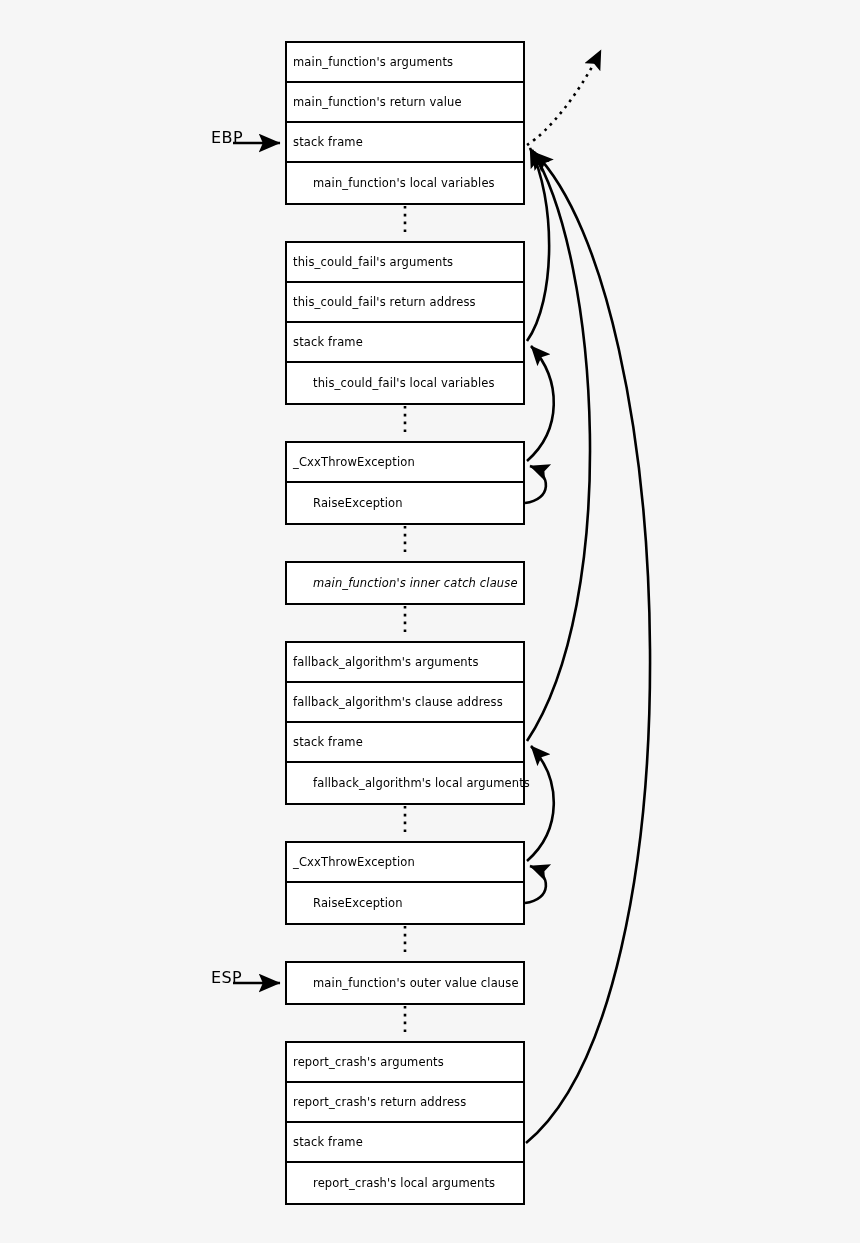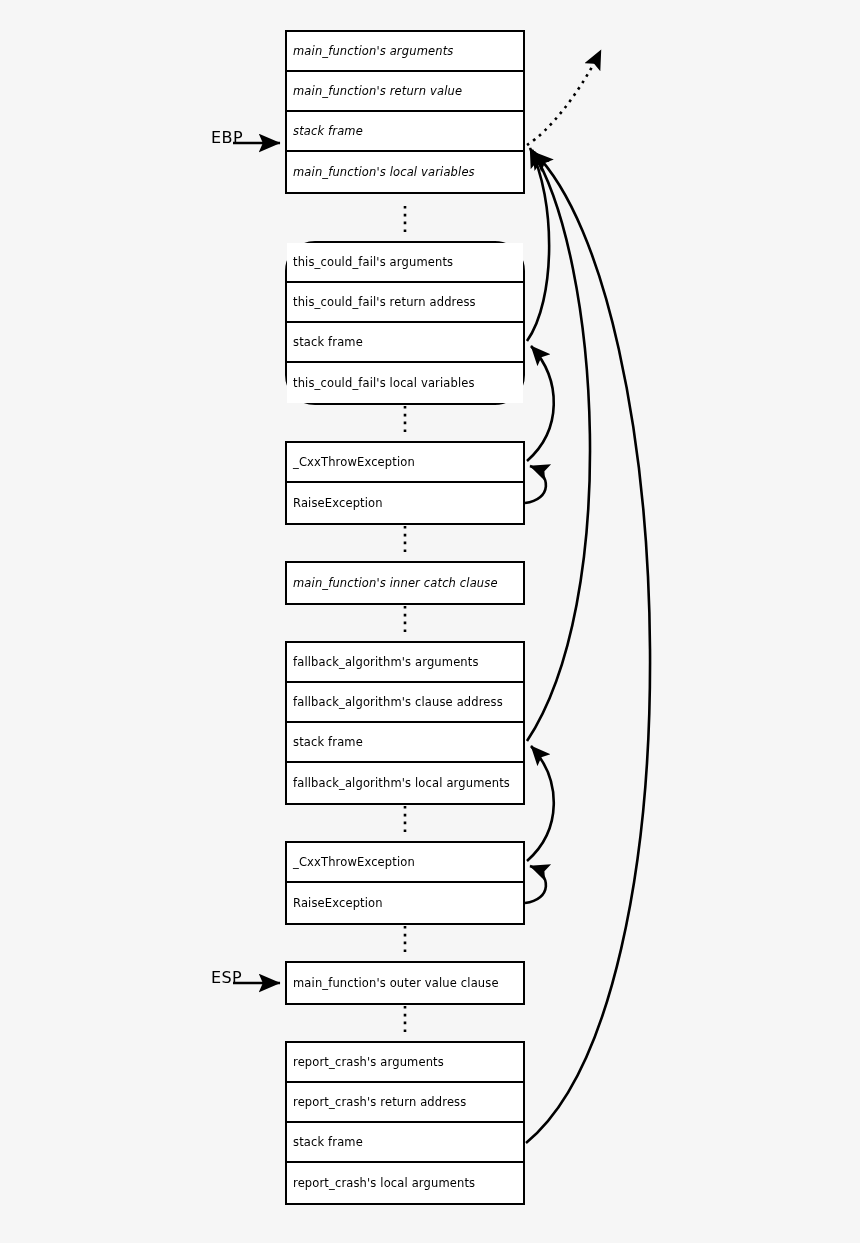--- a/index.html
+++ b/index.html
@@ -37,20 +37,21 @@
     position: relative;
     height: 40px;
     box-sizing: border-box;
     border-bottom: 2px solid #000;
     background: #ffffff;
     display: flex;
     align-items: center;
   }
   .stack-block .stack-row:last-child {
     border-bottom: none;
+    padding-left: 20px;
   }
   .stack-row-label {
     padding-left: 6px;
     font-size: 11.5px;
     line-height: 13px;
     color: #000;
     letter-spacing: 0.15px;
     white-space: nowrap;
   }
 
@@ -133,36 +134,36 @@
   </svg>
 
   <div class="register-marker" style="left:211px; top:153px;">
     <span class="register-label">EBP</span>
   </div>
 
   <div class="register-marker" style="left:211px; top:993px;">
     <span class="register-label">ESP</span>
   </div>
 
-  <div class="stack-block" style="top:30px;font-style:italic;">
+  <div class="stack-block" style="top:41px;">
     <div class="stack-row">
       <span class="stack-row-label">main_function's arguments</span>
     </div>
     <div class="stack-row">
       <span class="stack-row-label">main_function's return value</span>
     </div>
     <div class="stack-row">
       <span class="stack-row-label">stack frame</span>
     </div>
     <div class="stack-row">
       <span class="stack-row-label">main_function's local variables</span>
     </div>
   </div>
 
-  <div class="stack-block" style="top:241px;border-radius:30px;">
+  <div class="stack-block" style="top:241px;">
     <div class="stack-row">
       <span class="stack-row-label">this_could_fail's arguments</span>
     </div>
     <div class="stack-row">
       <span class="stack-row-label">this_could_fail's return address</span>
     </div>
     <div class="stack-row">
       <span class="stack-row-label">stack frame</span>
     </div>
     <div class="stack-row">

